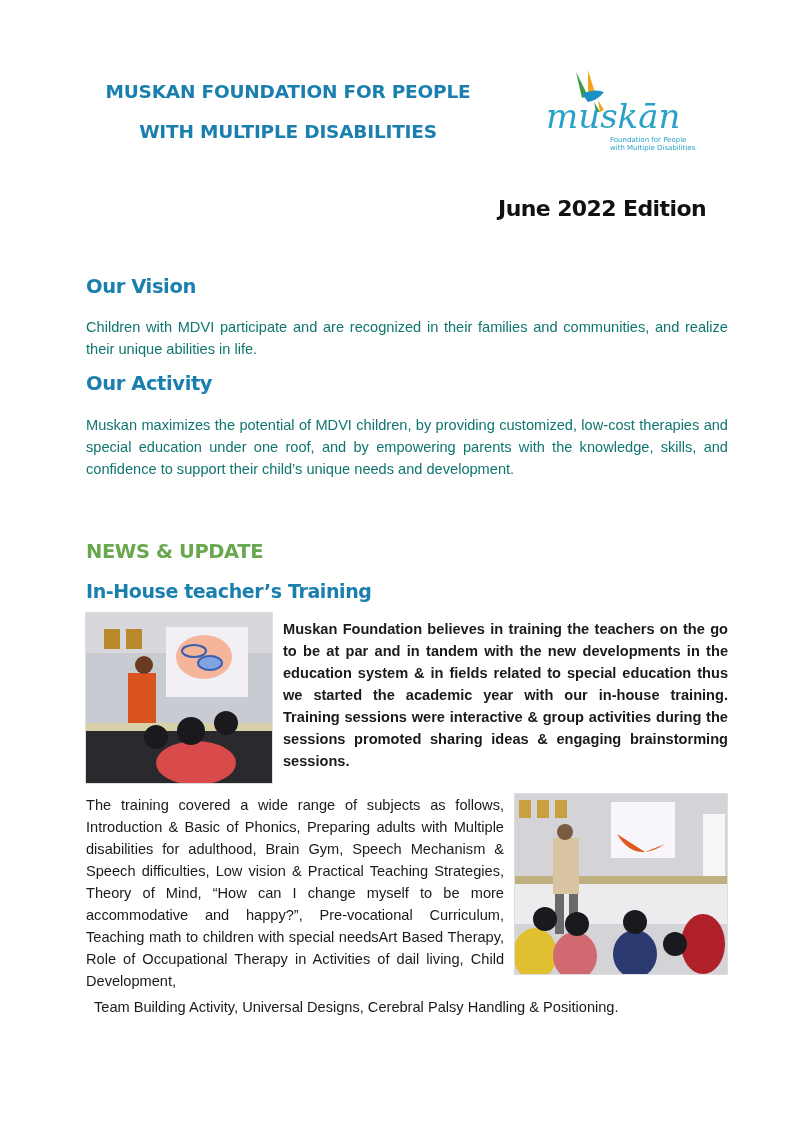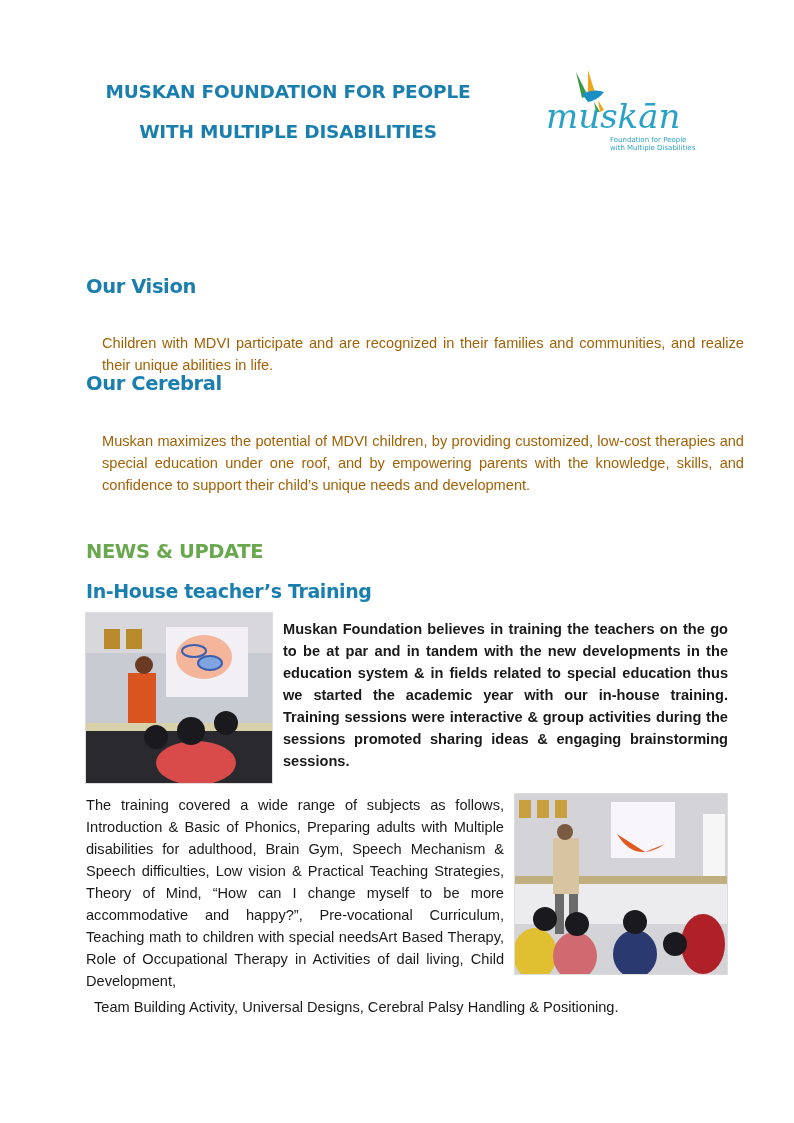--- a/index.html
+++ b/index.html
@@ -7,21 +7,21 @@
          font-family: "DejaVu Sans", sans-serif; color: #111; }
   .org-title { position: absolute; left: 88px; top: 72px; width: 400px; text-align: center;
     color: #1a7fae; font-weight: bold; font-size: 18.5px; line-height: 40px; font-family: "DejaVu Sans", sans-serif; letter-spacing: -0.2px; }
   .logo { position: absolute; left: 538px; top: 66px; width: 160px; height: 90px; }
   .nl-row { position: absolute; left: 86px; top: 196px; width: 620px; height: 36px; }
   .nl-left { position: absolute; left: 0; top: 0; font-weight: bold; font-size: 22px; letter-spacing: -0.6px; }
   .nl-right { position: absolute; right: 0; top: 0; font-weight: bold; font-size: 22px; letter-spacing: -0.6px; }
   .h-blue { position: absolute; left: 86px; color: #1a7fae; font-weight: bold; font-size: 19.5px; letter-spacing: -0.4px; margin: 0; }
   .h-green { position: absolute; left: 86px; color: #6aa84f; font-weight: bold; font-size: 19.5px; letter-spacing: -0.4px; margin: 0; }
   .para { position: absolute; left: 86px; width: 642px; font-size: 14.6px; line-height: 22px;
-    text-align: justify; margin: 16px; font-family: "Liberation Sans", sans-serif; color: #a16207; }
+    text-align: justify; margin: 0; font-family: "Liberation Sans", sans-serif; color: #0f766e; }
   .photo { position: absolute; overflow: hidden; border: 1px solid #ddd; }
   .photo1 { left: 85px; top: 612px; width: 186px; height: 170px; }
   .photo2 { left: 514px; top: 793px; width: 212px; height: 180px; }
   .photo svg { display: block; width: 100%; height: 100%; }
   .para-right { position: absolute; left: 283px; top: 618px; width: 445px; font-size: 14.6px; line-height: 22px;
     text-align: justify; margin: 0; font-family: "Liberation Sans", sans-serif; color: #1a1a1a; font-weight: bold; }
   .para-left { position: absolute; left: 86px; top: 794px; width: 418px; font-size: 14.6px; line-height: 22px;
     text-align: justify; margin: 0; font-family: "Liberation Sans", sans-serif; color: #1a1a1a; }
   .para-full { position: absolute; left: 86px; top: 988px; width: 660px; font-size: 14.6px; line-height: 22px;
     margin: 8px; font-family: "Liberation Sans", sans-serif; color: #1a1a1a; white-space: nowrap; }
@@ -41,26 +41,27 @@
     <path d="M44 28 Q56 22 66 26 Q60 34 50 36 Z" fill="#1a8fc4"></path>
     <path d="M56 36 L62 46 L58 46 Z" fill="#3a9b46"></path>
     <path d="M60 34 L66 44 L62 46 Z" fill="#f2a51a"></path>
     <text x="8" y="62" font-family="DejaVu Serif, serif" font-style="italic" font-size="34" fill="#2aa2c8">muskān</text>
     <text x="72" y="76" font-family="DejaVu Sans, sans-serif" font-size="7" fill="#2aa2c8">Foundation for People</text>
     <text x="72" y="84" font-family="DejaVu Sans, sans-serif" font-size="7" fill="#2aa2c8">with Multiple Disabilities</text>
   </svg>
 </div>
 
 <div class="nl-row">
+  <div class="nl-right">June 2022 Edition</div>
 </div>
 
 <h2 class="h-blue" style="top:275px;">Our Vision</h2>
 <p class="para" style="top:316px;">Children with MDVI participate and are recognized in their families and communities, and realize their unique abilities in life.</p>
 
-<h2 class="h-blue" style="top:372px;">Our Cerebral</h2>
+<h2 class="h-blue" style="top:372px;">Our Activity</h2>
 <p class="para" style="top:414px;">Muskan maximizes the potential of MDVI children, by providing customized, low-cost therapies and special education under one roof, and by empowering parents with the knowledge, skills, and confidence to support their child’s unique needs and development.</p>
 
 <h2 class="h-green" style="top:540px;">NEWS &amp; UPDATE</h2>
 <h3 class="h-blue" style="top:580px; font-size:19px;">In-House teacher’s Training</h3>
 
 <div class="photo photo1">
   <svg viewBox="0 0 186 170" preserveAspectRatio="none">
     <rect width="186" height="170" fill="#c9cbd2"></rect>
     <rect x="0" y="0" width="186" height="40" fill="#d8d8dc"></rect>
     <rect x="18" y="16" width="16" height="20" fill="#b88a2c"></rect>

